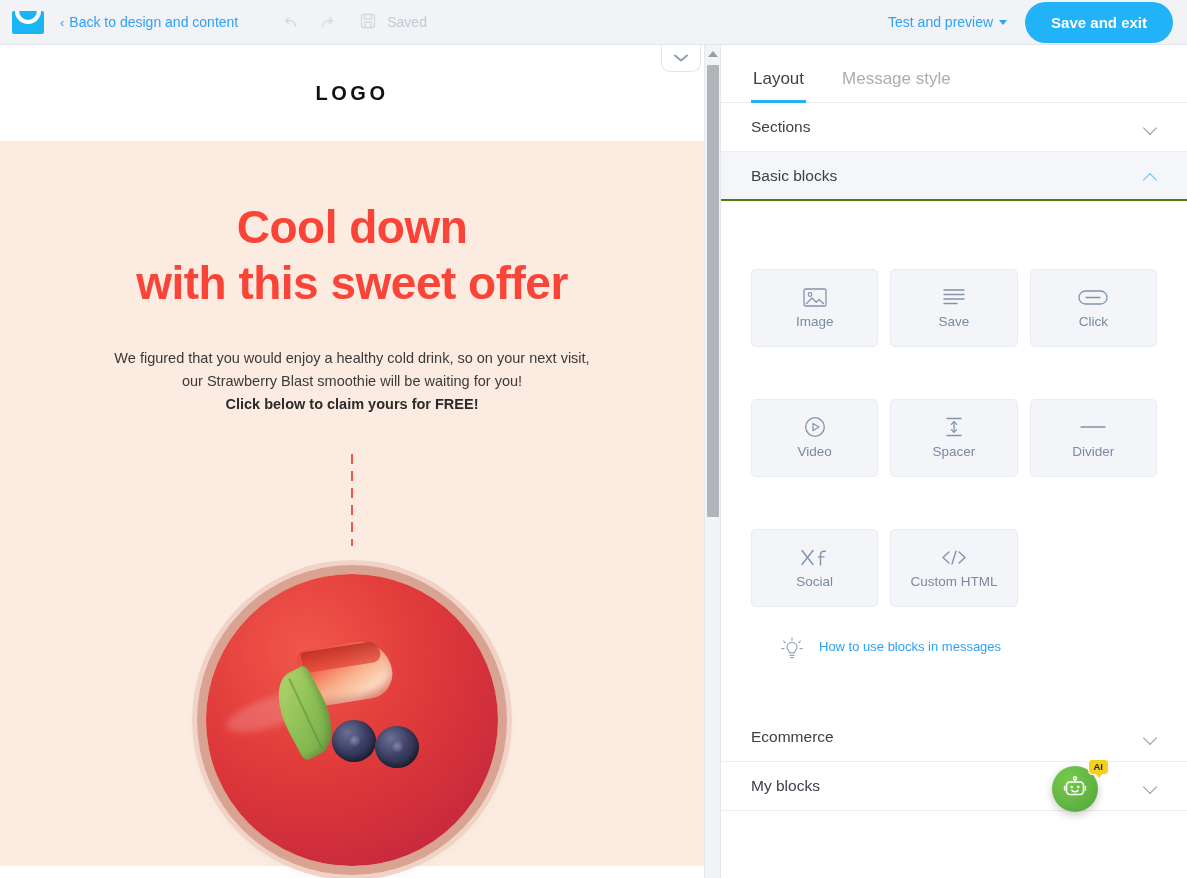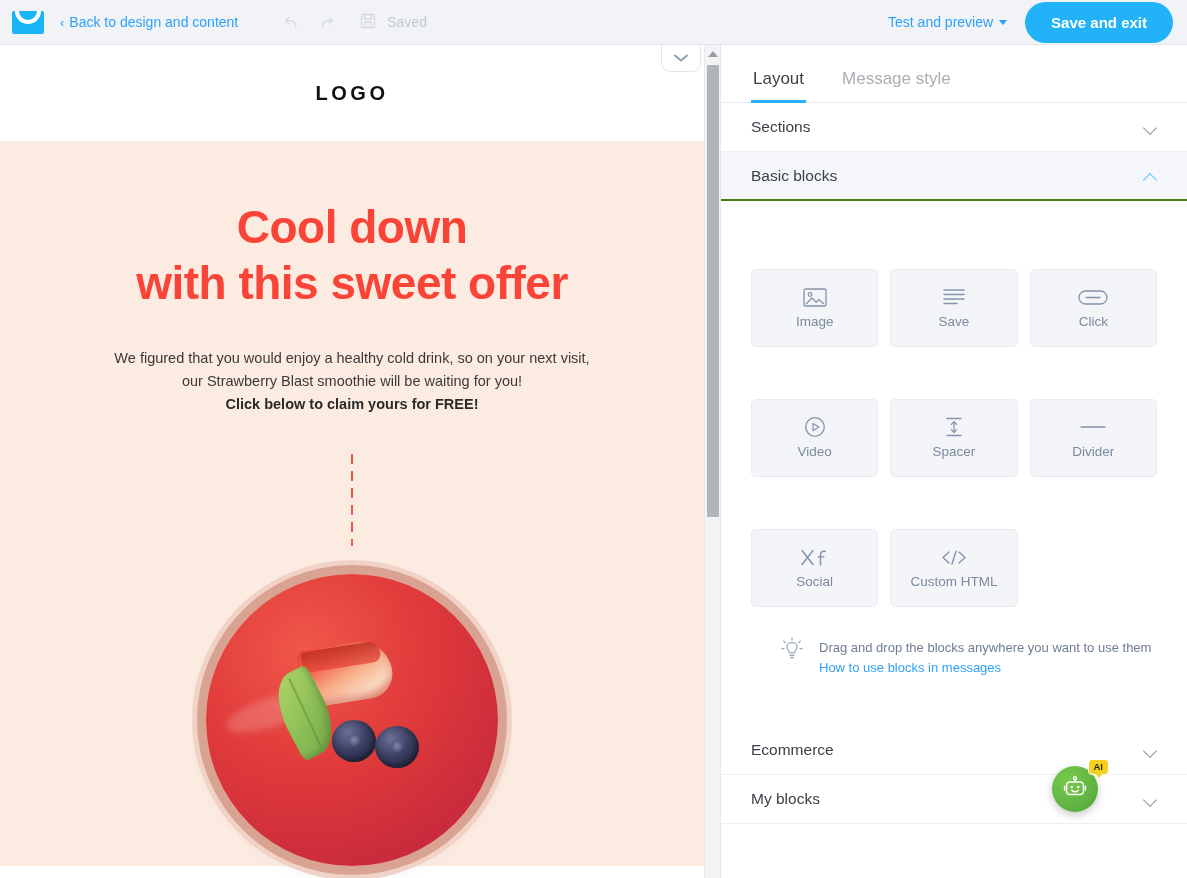--- a/index.html
+++ b/index.html
@@ -535,21 +535,20 @@
 
     <div class="hint-row">
       <span>
         <svg width="22" height="24" viewBox="0 0 22 24" fill="none">
           <path d="M11 5.4c-2.9 0-5 2.1-5 4.8 0 1.8 1 2.9 1.8 3.9.5.6.8 1.1.8 1.8h4.8c0-.7.3-1.2.8-1.8.8-1 1.8-2.1 1.8-3.9 0-2.7-2.1-4.8-5-4.8z" stroke="#9aa7b6" stroke-width="1.2"></path>
           <path d="M8.8 18.3h4.4M9.5 20.7h3" stroke="#9aa7b6" stroke-width="1.2" stroke-linecap="round"></path>
           <path d="M11 .8v2.3M2.6 4.1l1.7 1.6M19.4 4.1l-1.7 1.6M.8 11.6h2.2M21.2 11.6H19" stroke="#9aa7b6" stroke-width="1.2" stroke-linecap="round"></path>
         </svg>
       </span>
       <div class="hint-text-block">
-        <span class="hint-text">Drag and drop the blocks anywhere you want to use them</span>
         <span class="hint-link">How to use blocks in messages</span>
       </div>
     </div>
 
     <div class="panel-spacer"></div>
   </div>
 
   <div class="accordion-row">
     <span class="acc-title">Ecommerce</span>
     <span class="chev"></span>

